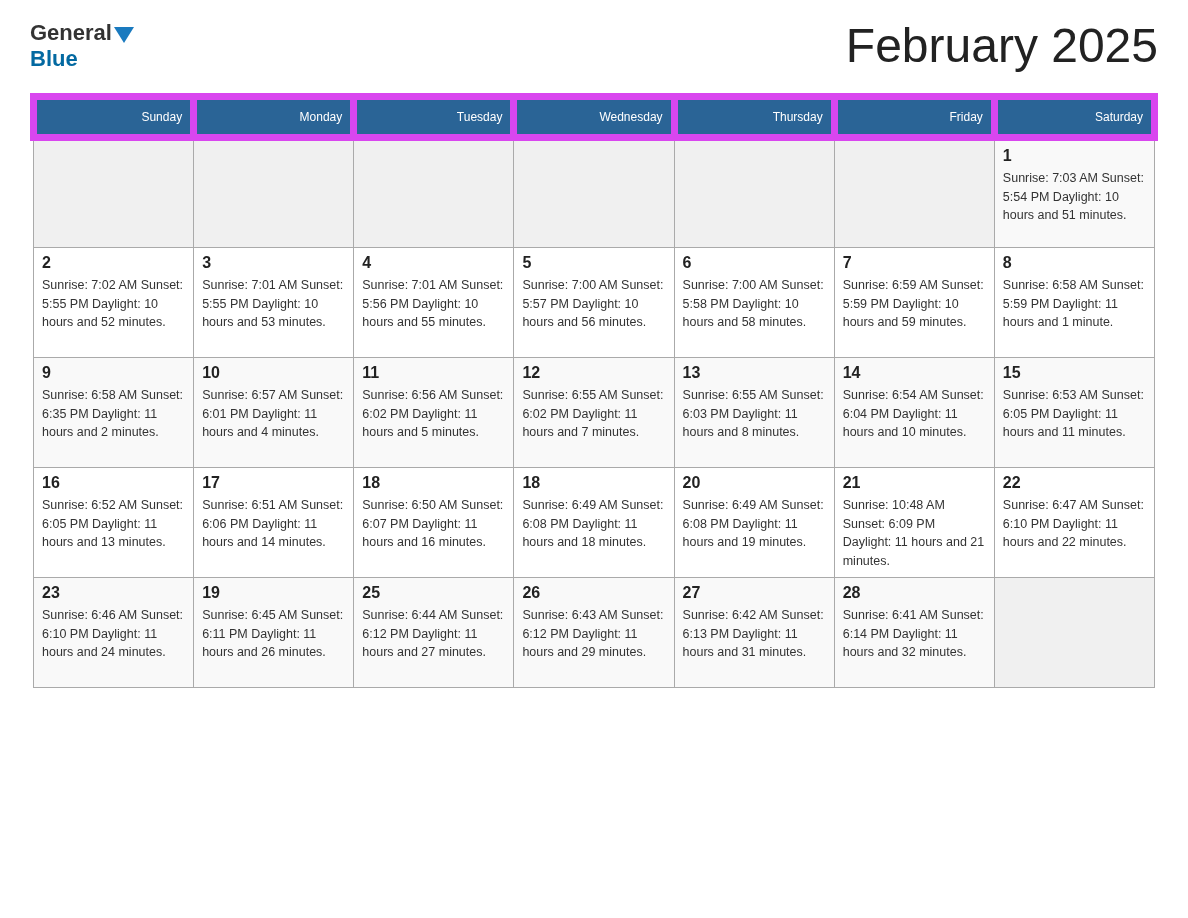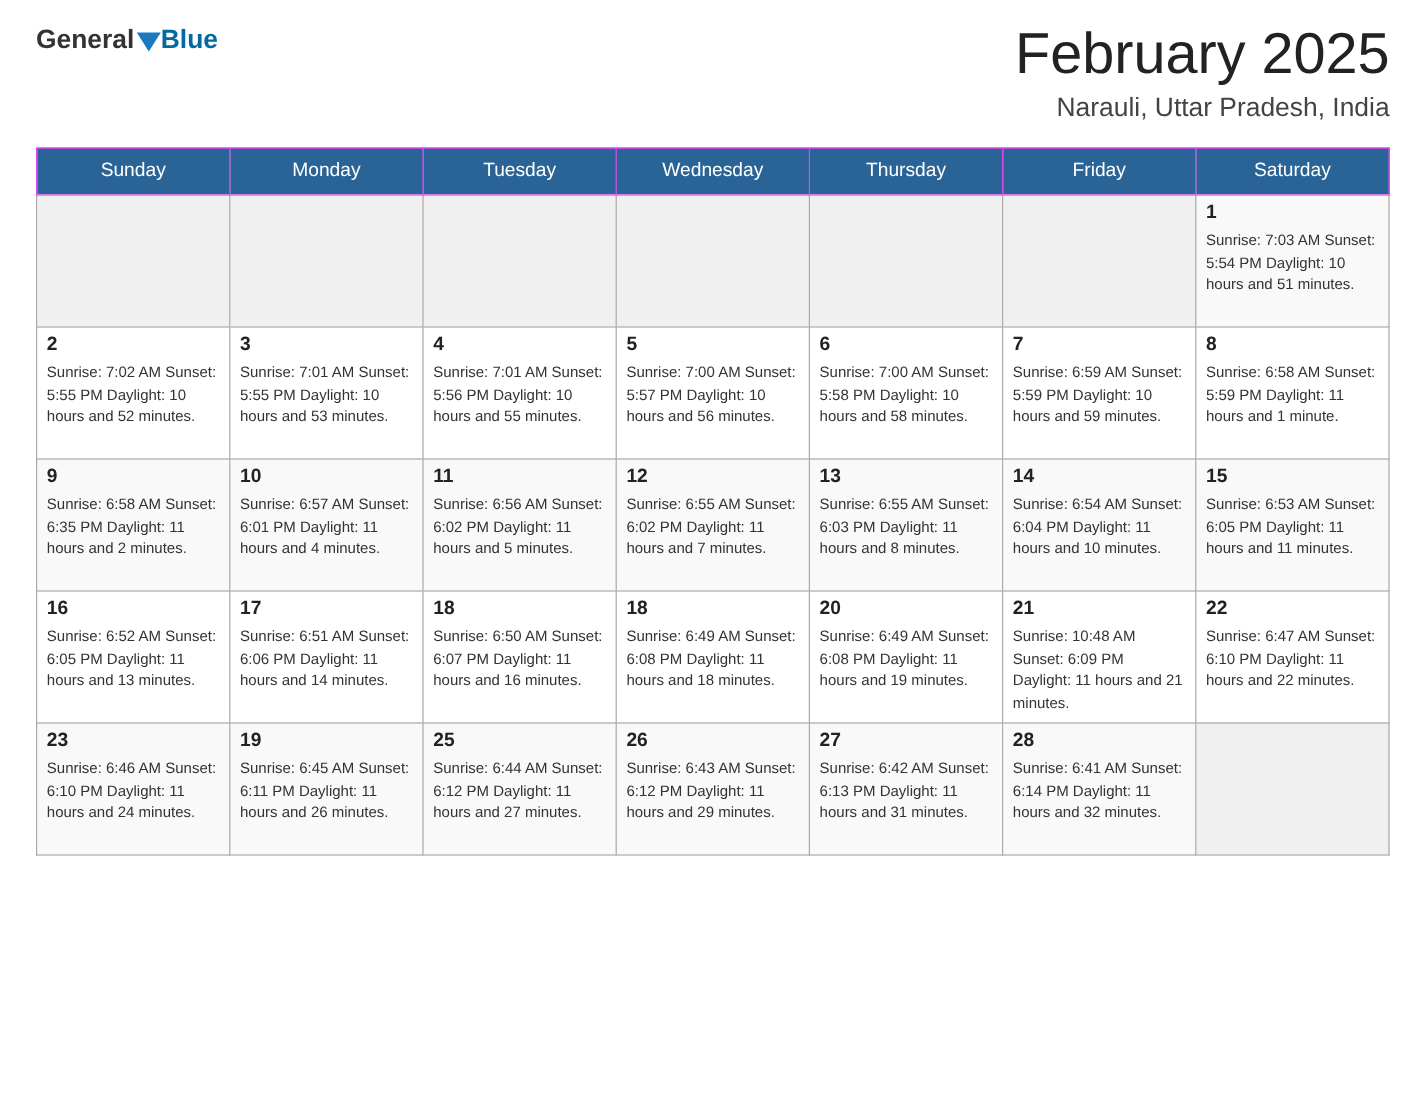--- a/index.html
+++ b/index.html
@@ -41,25 +41,25 @@
       margin-top: 4px;
     }
     .calendar {
       width: 100%;
       border-collapse: collapse;
       border: 1px solid #999;
     }
     .calendar th {
       background-color: #2a6496;
       color: #fff;
-      font-size: 16px;
+      font-size: 12px;
       font-weight: normal;
       padding: 10px 8px;
-      text-align: center;
-      border: 1px solid #d946ef;
+      text-align: right;
+      border: 7px solid #d946ef;
     }
     .calendar td {
       vertical-align: top;
       border: 1px solid #aaa;
       padding: 6px 8px;
       width: calc(100% / 7);
       min-height: 110px;
       height: 110px;
     }
     .calendar tr:nth-child(odd) td {
@@ -78,21 +78,21 @@
     .day-info {
       font-size: 12.5px;
       color: #333;
       line-height: 1.5;
     }
     .empty-cell {
       background-color: #f0f0f0 !important;
     }
     .logo-wrapper {
       display: flex;
-      flex-direction: row;
+      flex-direction: column;
       align-items: flex-start;
     }
     .logo-top-row {
       display: flex;
       align-items: center;
     }
     .logo-triangle {
       display: inline-block;
       width: 0;
       height: 0;
@@ -111,21 +111,20 @@
 <div class="header">
   <div class="logo-wrapper">
     <div class="logo-top-row">
       <span class="logo-text-general">General</span>
       <span class="logo-triangle"></span>
     </div>
     <span class="logo-text-blue">Blue</span>
   </div>
   <div class="title-block">
     <div class="month-title">February 2025</div>
-    <div class="location-title">Narauli, Uttar Pradesh, India</div>
   </div>
 </div>
 
 <table class="calendar">
   <thead>
     <tr>
     <th>Sunday</th>
         <th>Monday</th>
         <th>Tuesday</th>
         <th>Wednesday</th>

